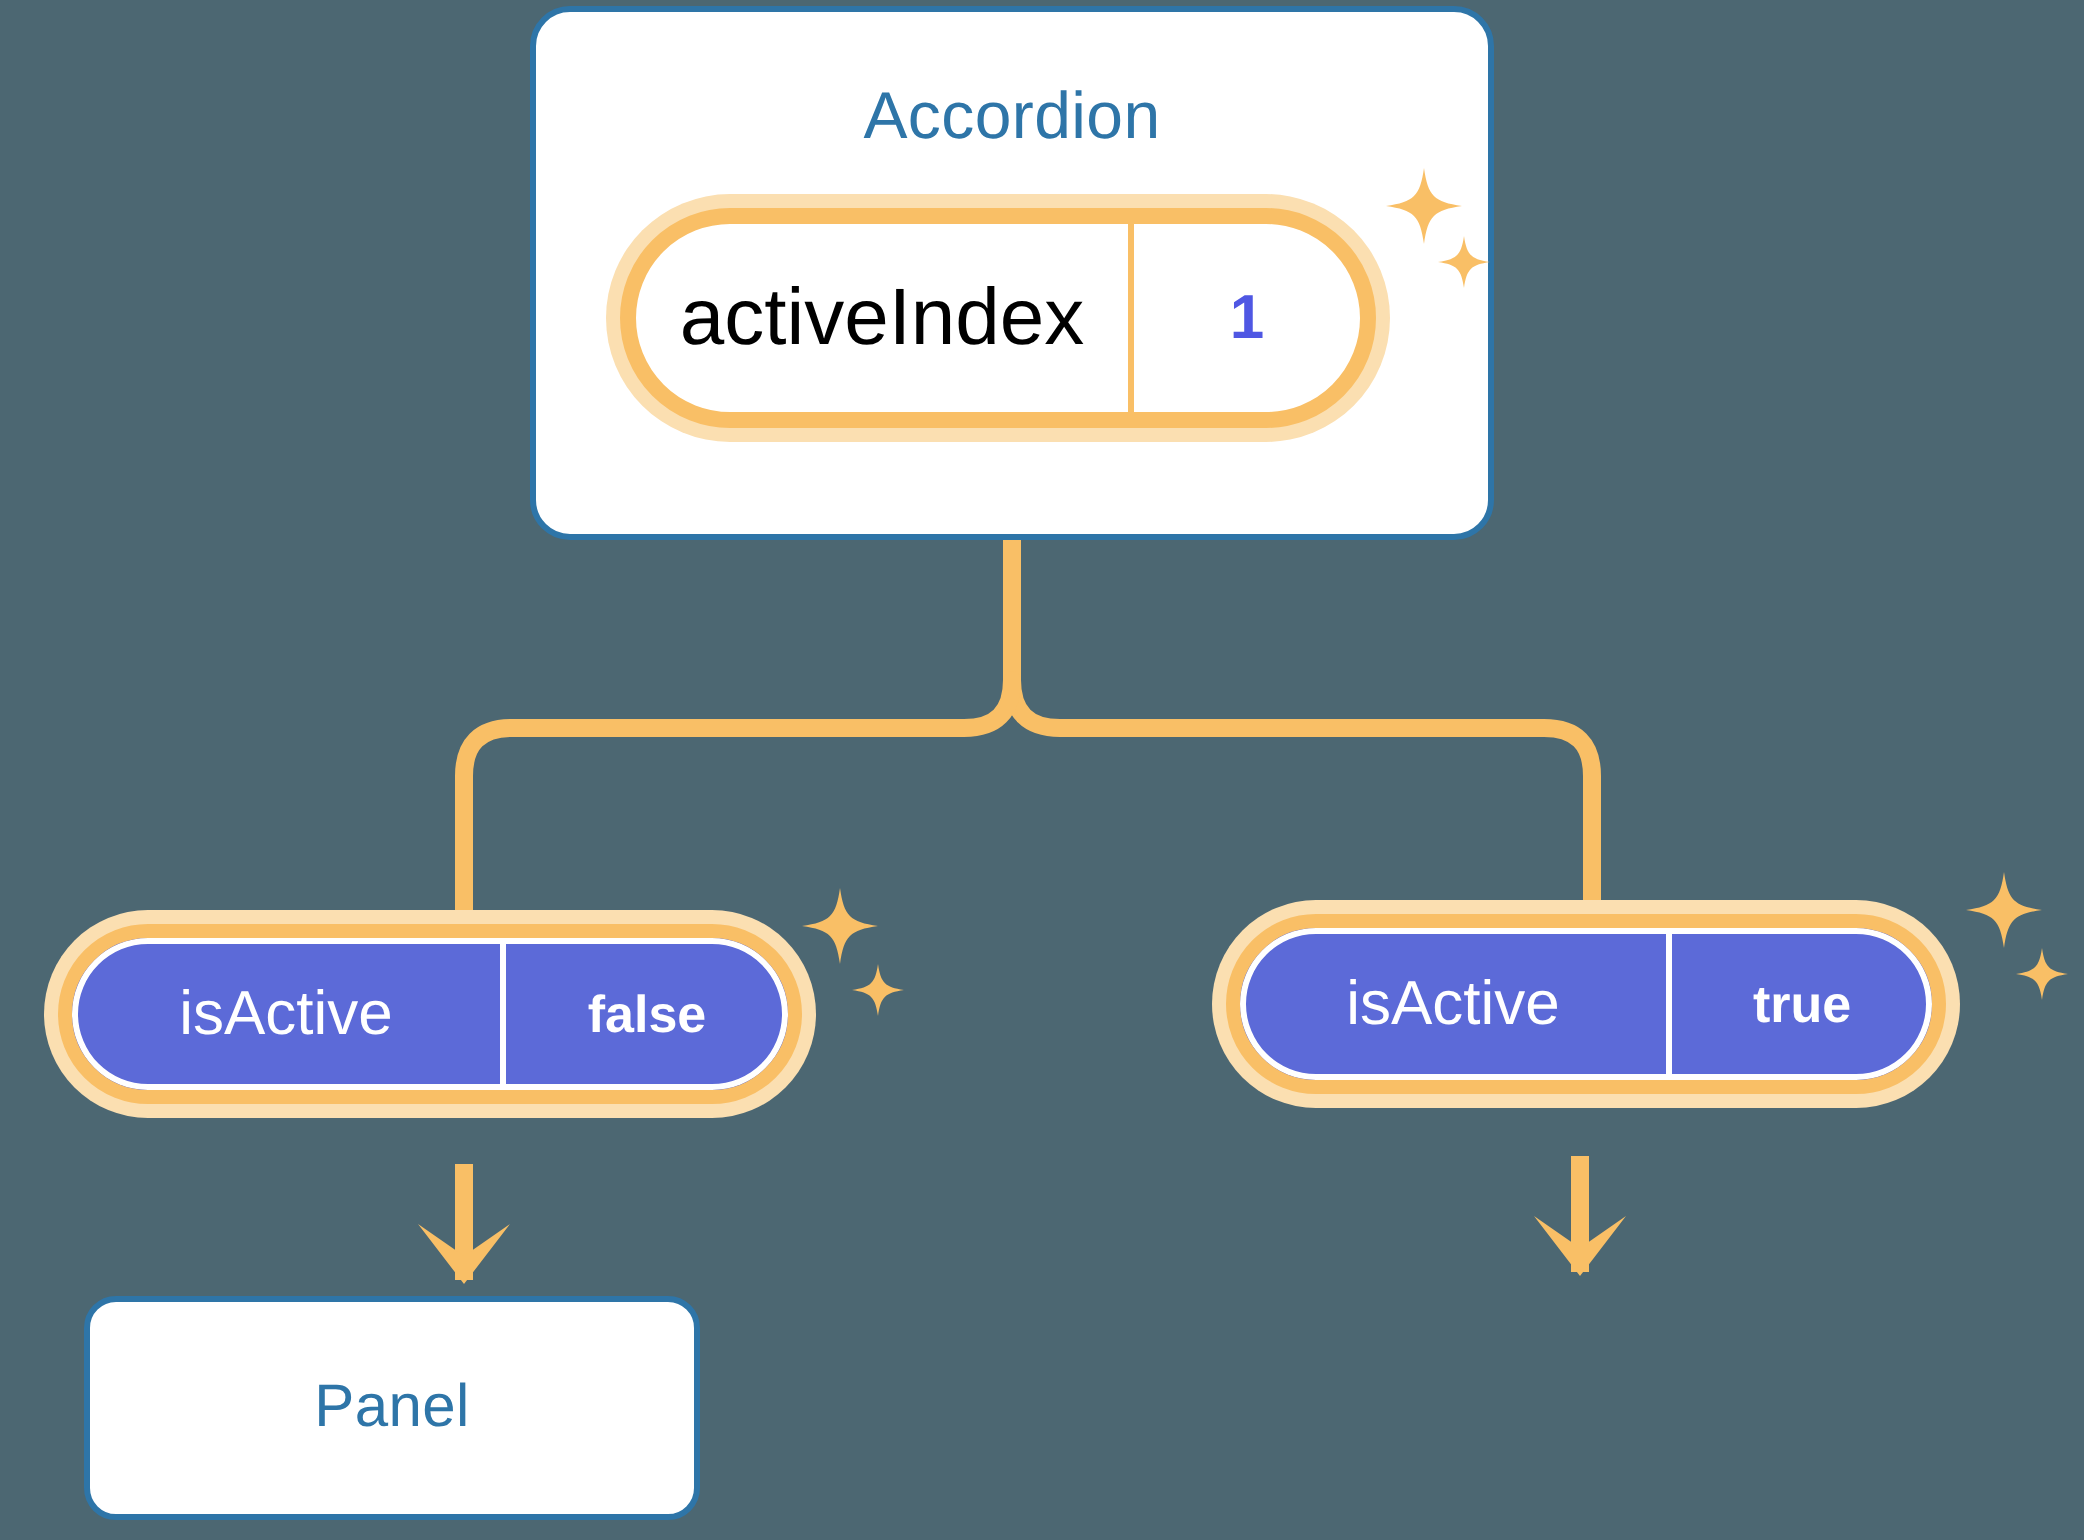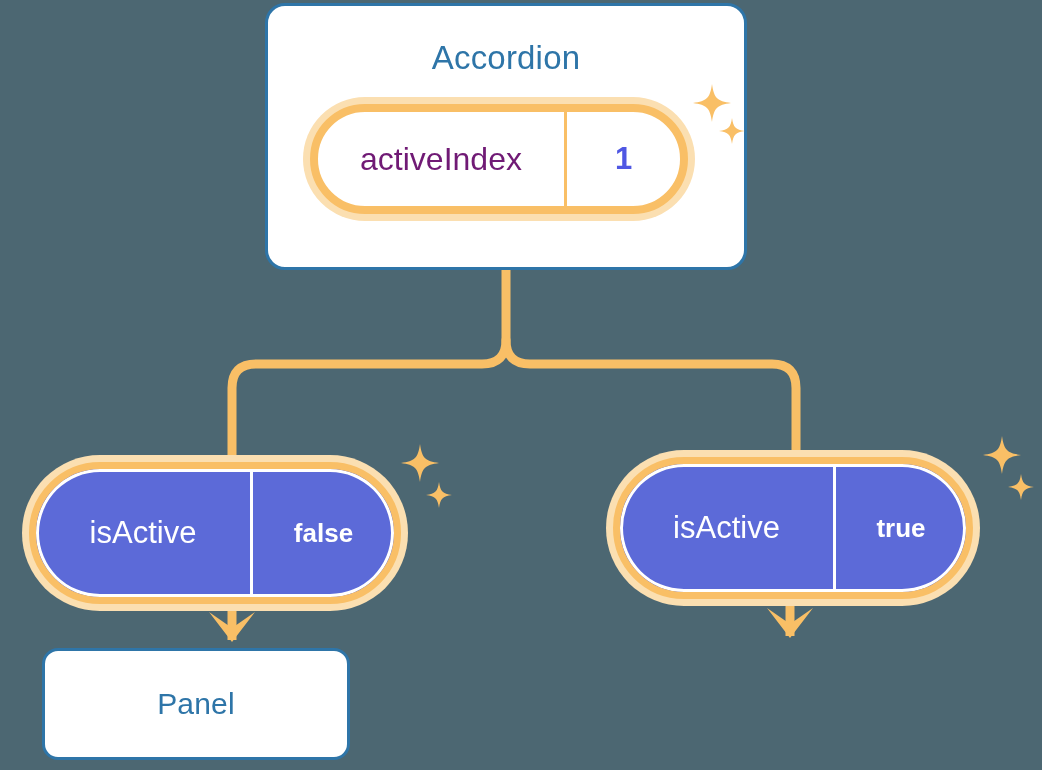--- a/index.html
+++ b/index.html
@@ -105,33 +105,33 @@
     width: 392px;
     height: 124px;
   }
   #pill-activeindex .pill {
     background: #ffffff;
     border-width: 8px;
     border-radius: 999px;
   }
   #pill-activeindex .pill-key {
     flex: 0 0 249px;
-    color: #701a75;
-    font-size: 32px;
+    color: #000000;
+    font-size: 40px;
     border-right: 3px solid #f9bf66;
   }
   #pill-activeindex .pill-val {
     flex: 1 1 auto;
     color: #4f57e3;
     font-size: 31px;
   }
 
   
   .pill-bool {
-    height: 156px;
+    height: 104px;
   }
   .pill-bool .pill {
     background: #5c6ad8;
     border-width: 7px;
     box-shadow: inset 0 0 0 3px #ffffff;
     border-radius: 999px;
   }
   .pill-bool .pill-key {
     color: #ffffff;
     font-size: 31px;

